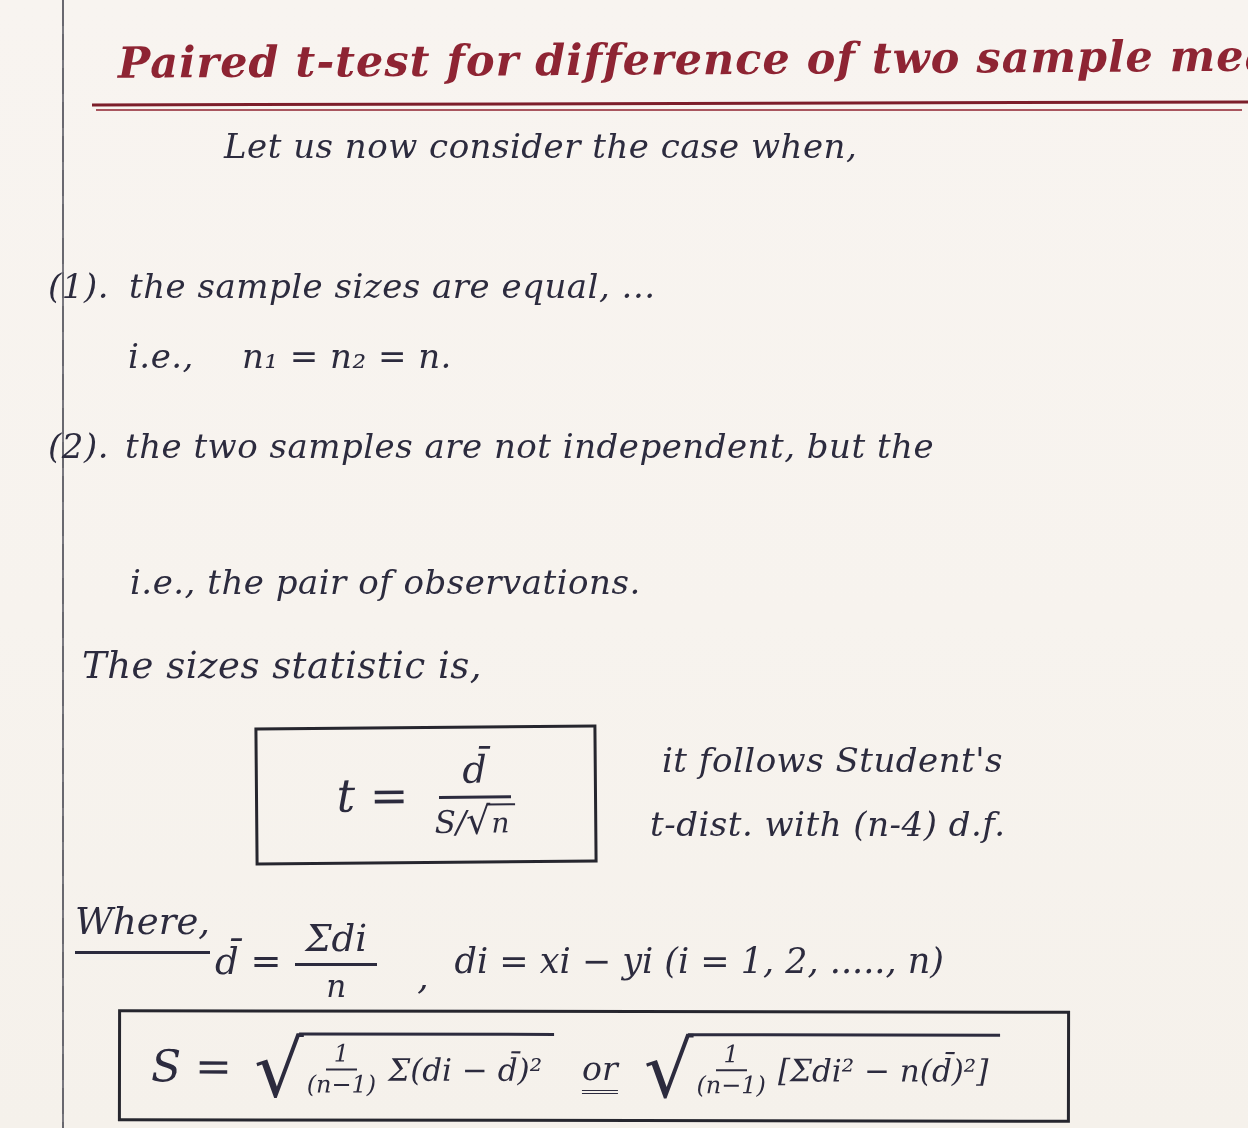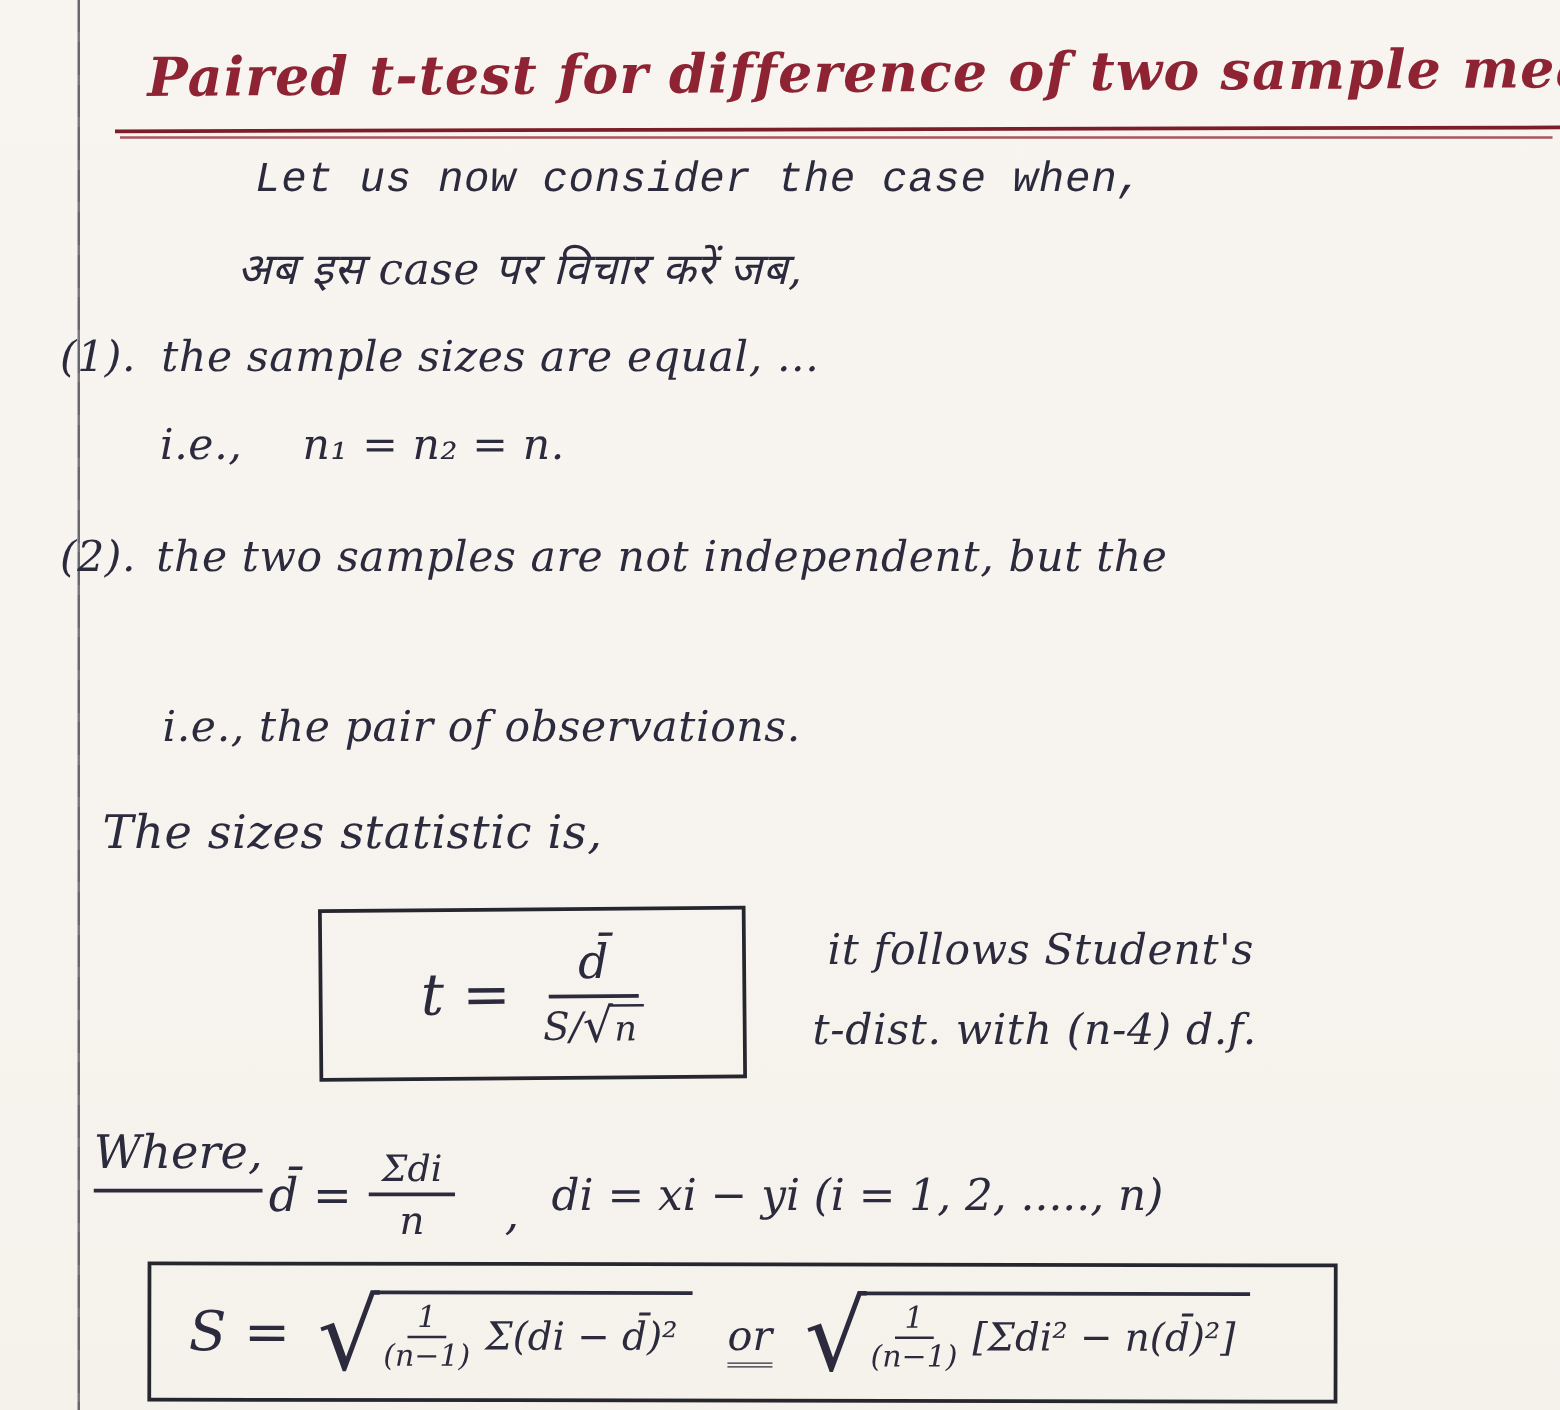--- a/index.html
+++ b/index.html
@@ -29,21 +29,21 @@
   .abs{position:absolute;white-space:nowrap;}
   .title{
     left:118px;top:34px;
     font-size:43px;font-weight:600;letter-spacing:1px;
     color:var(--red);
     transform:rotate(-0.35deg);
   }
   .title-u1{left:92px;top:102px;width:1156px;height:3px;background:var(--red-dark);transform:rotate(-0.15deg);}
   .title-u2{left:96px;top:109px;width:1146px;height:2px;background:#9b3a45;opacity:.85;}
   .hand{font-size:34px;letter-spacing:.5px;}
-  .intro-en{left:204px;top:126px;font-family:Liberation Mono, monospace;}
+  .intro-en{left:224px;top:126px;}
   .intro-hi{left:190px;top:190px;font-size:35px;}
   .p1{left:48px;top:266px;}
   .p1 .num{margin-right:20px;}
   .p1b{left:128px;top:336px;}
   .p1b .ie{margin-right:48px;}
   .p2l1{left:48px;top:426px;}
   .p2l1 .num{margin-right:16px;}
   .p2l2{left:134px;top:492px;}
   .p2l3{left:130px;top:562px;}
   .ts-label{left:82px;top:644px;font-size:37px;}
@@ -66,21 +66,21 @@
   .sqrt-sm .body{padding:3px 6px 0 4px;font-size:28px;}
   .note1{left:662px;top:740px;}
   .note2{left:650px;top:804px;}
   
   .where-label{
     left:75px;top:900px;font-size:37px;
     border-bottom:3px solid var(--ink);padding-bottom:8px;
   }
   .dbar-row{left:215px;top:920px;display:flex;align-items:center;font-size:33px;}
   .dbar-row .lhs{font-size:37px;margin-right:14px;}
-  .frac-mid .num{font-size:29px;border-bottom:3px solid var(--ink);padding:0 10px 4px;text-align:right;}
+  .frac-mid .num{font-size:37px;border-bottom:3px solid var(--ink);padding:0 10px 4px;text-align:right;}
   .frac-mid .den{font-size:31px;padding-top:4px;}
   .dbar-row .comma{margin:30px 26px 0 40px;font-size:36px;}
   .dbar-row .didef{font-size:35px;}
   
   .s-box{
     left:118px;top:1010px;width:952px;height:112px;
     border:3.5px solid var(--ink-strong);
     display:flex;align-items:center;padding-left:30px;gap:22px;
     transform:rotate(0.1deg);
   }
@@ -100,21 +100,20 @@
 
 <div class="page">
 
   <div class="margin-line"></div>
 
   <h1 class="abs title">Paired t-test for difference of two sample means</h1>
   <div class="abs title-u1"></div>
   <div class="abs title-u2"></div>
 
   <p class="abs hand intro-en">Let us now consider the case when,</p>
-  <p class="abs hand intro-hi">अब इस case पर विचार करें जब,</p>
 
   <p class="abs hand p1"><span class="num">(1).</span><span>the sample sizes are equal, ...</span></p>
 
   <p class="abs hand p1b"><span class="ie">i.e.,</span><span>n₁ = n₂ = n.</span></p>
 
   <p class="abs hand p2l1"><span class="num">(2).</span><span>the two samples are not independent, but the</span></p>
   <p class="abs hand p2l3">i.e., the pair of observations.</p>
 
   <p class="abs hand ts-label">The sizes statistic is,</p>
 

